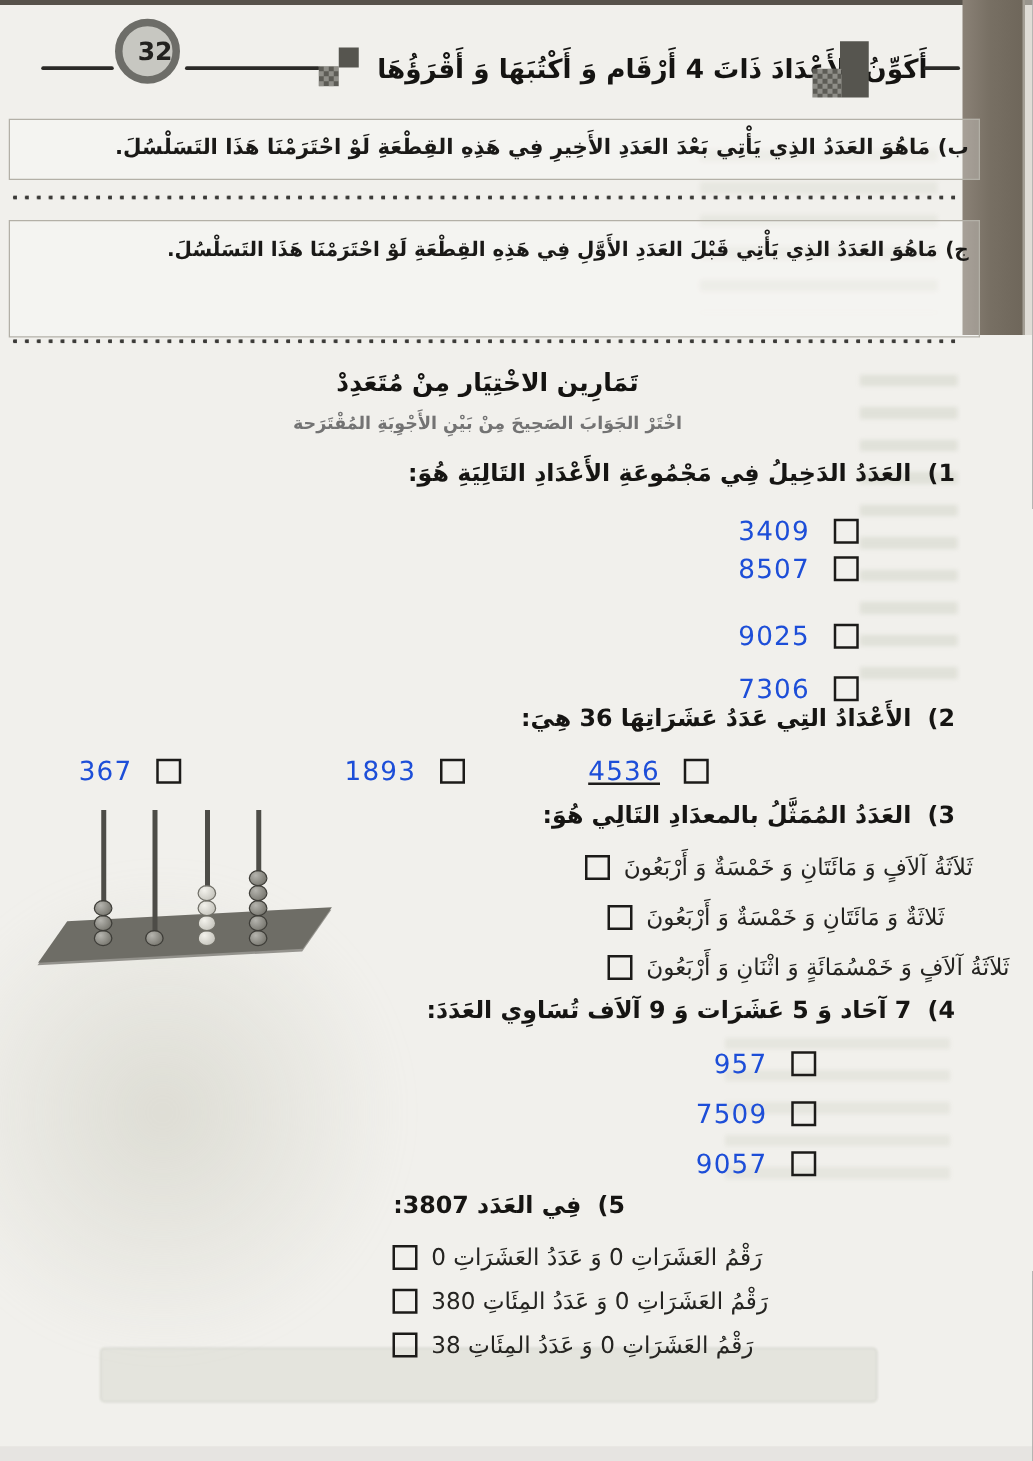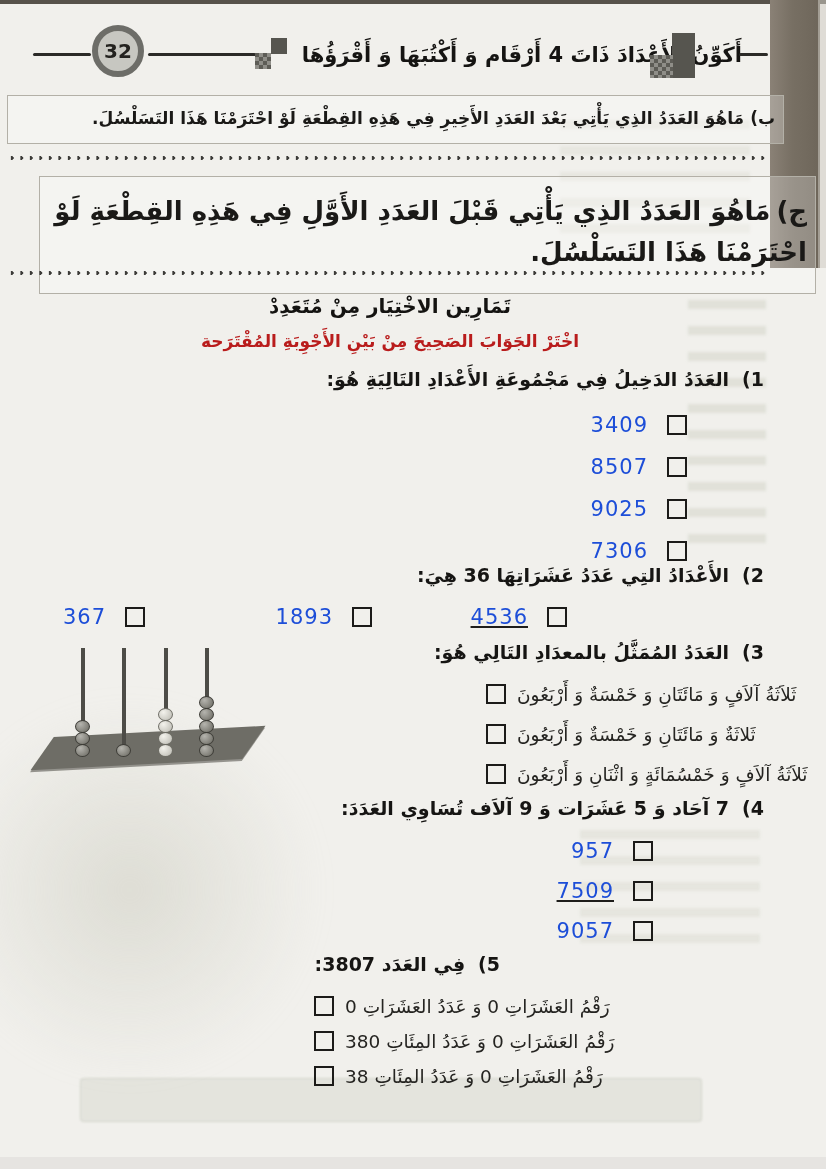--- a/index.html
+++ b/index.html
@@ -11,56 +11,56 @@
   
   .top-strip{position:absolute;left:0;top:0;width:826px;height:4px;background:#57524b;}
   .gutter-band{position:absolute;left:770px;top:0;width:50px;height:268px;
     background:linear-gradient(90deg,#8a8176 0%,#776f63 45%,#6e665a 100%);}
   .gutter-edge{position:absolute;left:818px;top:0;width:8px;height:268px;background:#cfccc4;opacity:.55;}
   .bottom-shade{position:absolute;left:0;bottom:0;width:826px;height:12px;background:rgba(60,55,45,.06);}
 
   
   .hline{position:absolute;height:3px;background:#2b2a27;border-radius:2px;}
   .page-circle{
-    position:absolute;left:92px;top:25px;width:40px;height:40px;border-radius:50%;
+    position:absolute;left:92px;top:15px;width:40px;height:40px;border-radius:50%;
     border:6px solid #6d6d68;background:#c7c7c1;
-    display:flex;align-items:center;justify-content:center;
+    display:flex;align-items:center;justify-content:flex-end;
     font-size:20px;font-weight:bold;color:#23221f;
   }
   .deco{position:absolute;}
   .deco .sq{position:absolute;}
   .solid-sq{background:#56554f;}
   .check-sq{background:
      repeating-conic-gradient(#8f8e88 0% 25%, #5d5c56 0% 50%) 0 0/8px 8px;}
   .page-title{
     position:absolute;top:38px;right:84px;height:34px;line-height:34px;
     direction:rtl;font-size:21px;font-weight:bold;white-space:nowrap;color:#151412;
   }
 
   
   .intro-box{
     position:absolute;left:7px;width:759px;direction:rtl;text-align:right;
     border:1px solid #b3b0a7;background:rgba(255,255,255,.25);
     font-weight:bold;color:#17161472;
   }
   .intro-box, .intro-box span{color:#1a1917;}
   .ib-b{top:95px;height:47px;line-height:45px;padding:0 8px;font-size:17px;white-space:nowrap;overflow:hidden;}
-  .ib-c{top:176px;height:88px;line-height:41px;padding:14px 8px;font-size:26px;margin-left:32px;}
+  .ib-c{top:176px;height:88px;line-height:41px;padding:2px 8px;font-size:16px;}
   .q-num{direction:rtl;unicode-bidi:isolate;margin-left:6px;}
   .dotted{
     position:absolute;left:8px;width:758px;height:6px;
     background-image:radial-gradient(circle 1.7px at 4px 3px,#3c3b38 97%,transparent);
     background-size:9.5px 6px;background-repeat:repeat-x;
   }
 
   
   .mcq-title{position:absolute;left:0;top:294px;width:780px;text-align:center;direction:rtl;
     font-size:20px;font-weight:bold;color:#141311;}
   .mcq-subtitle{position:absolute;left:0;top:331px;width:780px;text-align:center;direction:rtl;
-    font-size:17px;font-weight:bold;color:#b91c1c;}
+    font-size:14px;font-weight:bold;color:#737373;}
 
   
   .q-label{position:absolute;direction:rtl;display:flex;gap:7px;align-items:baseline;
     font-size:19px;font-weight:bold;white-space:nowrap;color:#161513;}
 
   
   .cbx{display:inline-block;width:16px;height:16px;border:2px solid #1c1b19;background:transparent;flex:none;}
 
   
   .num-opt{position:absolute;direction:rtl;display:flex;align-items:center;gap:19px;height:30px;}
@@ -136,21 +136,21 @@
   <div class="mcq-subtitle">اخْتَرْ الجَوَابَ الصَحِيحَ مِنْ بَيْنِ الأَجْوِبَةِ المُقْتَرَحة</div>
 
   <div class="q-label" style="top:368px;right:62px;">
     <span class="q-num">1)</span>
     <span>العَدَدُ الدَخِيلُ فِي مَجْمُوعَةِ الأَعْدَادِ التَالِيَةِ هُوَ:</span>
   </div>
   <div class="num-opt" style="top:410px;right:139px;">
     <span class="cbx"></span>
     <span class="num">3409</span>
   </div>
-  <div class="num-opt" style="top:452px;right:139px;justify-content:flex-end;">
+  <div class="num-opt" style="top:440px;right:139px;justify-content:flex-end;">
     <span class="cbx"></span>
     <span class="num">8507</span>
   </div>
   <div class="num-opt" style="top:494px;right:139px;">
     <span class="cbx"></span>
     <span class="num">9025</span>
   </div>
   <div class="num-opt" style="top:536px;right:139px;">
     <span class="cbx"></span>
     <span class="num">7306</span>
@@ -198,42 +198,42 @@
         <div class="rod">
           <span class="bead" style="bottom: -5px;"></span>
           <span class="bead" style="bottom: 7px;"></span>
           <span class="bead" style="bottom: 19px;"></span>
           <span class="bead" style="bottom: 31px;"></span>
           <span class="bead" style="bottom: 43px;"></span>
         </div>
       </div>
   </div>
 
-  <div class="txt-opt" style="left:486px;top:679px;">
+  <div class="txt-opt" style="left:468px;top:679px;">
     <span class="cbx"></span>
     <span class="opt-text">ثَلاَثَةُ آلاَفٍ وَ مَائَتَانِ وَ خَمْسَةٌ وَ أَرْبَعُونَ</span>
   </div>
   <div class="txt-opt" style="left:486px;top:719px;">
     <span class="cbx"></span>
     <span class="opt-text">ثَلاثَةٌ وَ مَائَتَانِ وَ خَمْسَةٌ وَ أَرْبَعُونَ</span>
   </div>
   <div class="txt-opt" style="left:486px;top:759px;">
     <span class="cbx"></span>
     <span class="opt-text">ثَلاَثَةُ آلاَفٍ وَ خَمْسُمَائَةٍ وَ اثْنَانِ وَ أَرْبَعُونَ</span>
   </div>
 
   <div class="q-label" style="top:797px;right:62px;">
     <span class="q-num">4)</span>
     <span>7 آحَاد وَ 5 عَشَرَات وَ 9 آلاَف تُسَاوِي العَدَدَ:</span>
   </div>
   <div class="num-opt" style="top:836px;right:173px;">
     <span class="cbx"></span>
     <span class="num">957</span>
   </div>
-  <div class="num-opt" style="top:876px;right:173px;text-decoration:underline;">
+  <div class="num-opt" style="top:876px;right:173px;">
     <span class="cbx"></span>
     <span class="num">7509</span>
   </div>
   <div class="num-opt" style="top:916px;right:173px;">
     <span class="cbx"></span>
     <span class="num">9057</span>
   </div>
 
   <div class="q-label" style="top:953px;right:326px;">
     <span class="q-num">5)</span>

